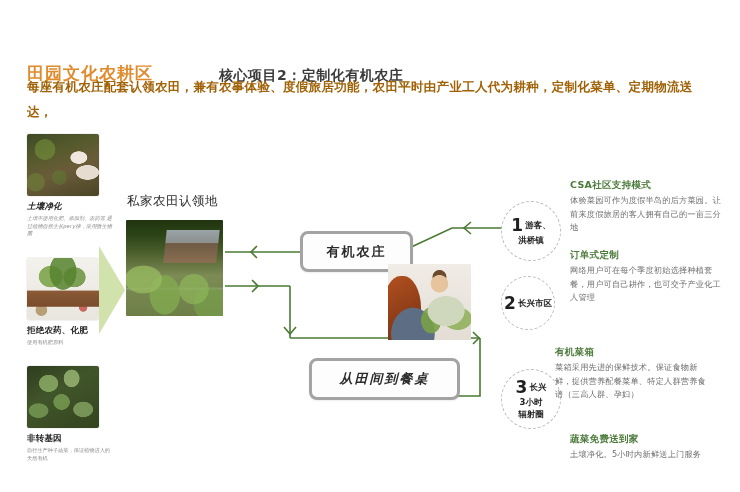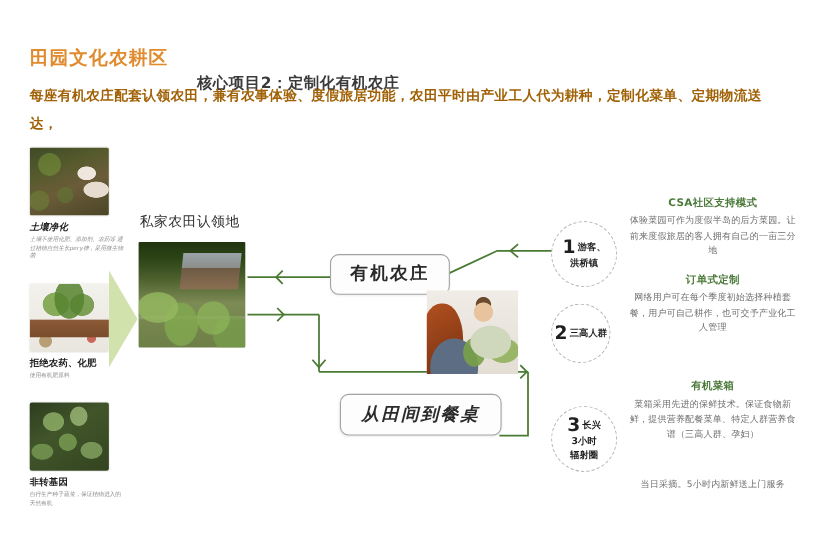--- a/index.html
+++ b/index.html
@@ -8,21 +8,21 @@
     width:740px;height:492px;
     background:#ffffff;
     font-family:"DejaVu Sans","Liberation Sans",sans-serif;
     color:#333;
     overflow:hidden;
     position:relative;
   }
   .slide{position:relative;width:740px;height:492px;}
 
   
-  .hdr{position:absolute;left:27px;top:20px;display:flex;align-items:center;}
+  .hdr{position:absolute;left:27px;top:20px;display:flex;align-items:flex-end;gap:40px;}
   .hdr-cat{
     font-size:17px;font-weight:bold;color:#e08b2e;letter-spacing:1px;
     white-space:nowrap;
   }
   .hdr-title{
     font-size:14px;font-weight:bold;color:#3b3b3b;margin-left:26px;
     white-space:nowrap;letter-spacing:.5px;margin-top:47px;
   }
 
   
@@ -118,23 +118,23 @@
     background:
       radial-gradient(ellipse at 18% 62%,rgba(150,185,95,.8) 0 16%,transparent 17%),
       radial-gradient(ellipse at 40% 78%,rgba(130,170,80,.8) 0 18%,transparent 19%),
       radial-gradient(ellipse at 70% 72%,rgba(140,180,88,.75) 0 15%,transparent 16%),
       radial-gradient(ellipse at 88% 88%,rgba(120,160,75,.7) 0 14%,transparent 15%),
       linear-gradient(180deg,transparent 70%,rgba(200,205,195,.35) 71%,transparent 74%);
   }
 
   
   .nodebox{
-    position:absolute;background:#fdfdfd;border:1px solid #a3a3a3;border-radius:8px;
+    position:absolute;background:#fdfdfd;border:3px solid #a3a3a3;border-radius:8px;
     display:flex;align-items:center;justify-content:center;
-    font-size:16px;font-weight:bold;color:#2b2b2b;letter-spacing:2px;
+    font-size:13px;font-weight:bold;color:#2b2b2b;letter-spacing:2px;
     box-shadow:0 1px 2px rgba(0,0,0,.07);
   }
   #box-farm{left:300px;top:231px;width:107px;height:35px;}
   #box-table{left:309px;top:358px;width:145px;height:36px;font-style:italic;}
 
   
   .family-photo{
     position:absolute;left:388px;top:264px;width:83px;height:76px;overflow:hidden;
     background:linear-gradient(180deg,#f0ece6 0%,#e3ddd4 100%);
   }
@@ -167,31 +167,31 @@
     text-align:center;
   }
   .circle.stack{flex-direction:column;}
   .circle.stack .row1{display:flex;align-items:center;}
   .circle.stack .row2{font-size:8.5px;font-weight:bold;color:#1f1f1f;line-height:12px;}
   #c1{left:501px;top:201px;width:58px;height:58px;}
   #c2{left:501px;top:276px;width:52px;height:52px;}
   #c3{left:501px;top:369px;width:58px;height:58px;}
 
   
-  .rblk{position:absolute;width:156px;text-align:center;}
+  .rblk{position:absolute;width:156px;}
   .rblk .rt{
     font-size:9.5px;font-weight:bold;color:#4c7a3a;letter-spacing:.3px;
     line-height:14px;
   }
   .rblk .rb{
     font-size:8.2px;color:#6f6f6f;line-height:13.5px;margin-top:2px;letter-spacing:.2px;
   }
   #r1{left:570px;top:178px;}
   #r2{left:570px;top:248px;}
-  #r3{left:570px;top:345px;}
+  #r3{left:555px;top:345px;}
   #r4{left:570px;top:432px;}
 
   
   .wires{position:absolute;left:0;top:0;width:740px;height:492px;pointer-events:none;}
 </style>
 </head>
 <body>
 
 <div class="slide">
 
@@ -255,21 +255,21 @@
     <div class="row1">
       <span class="num">1</span>
       <span class="ctxt">游客、</span>
     </div>
     <div class="row2">洪桥镇</div>
   </div>
 
   <div class="circle" id="c2">
     <div class="inner">
       <span class="num">2</span>
-      <span class="ctxt">三高人群</span>
+      <span class="ctxt">长兴市区</span>
     </div>
   </div>
 
   <div class="circle stack" id="c3">
     <div class="row1">
       <span class="num">3</span>
       <span class="ctxt">长兴</span>
     </div>
     <div class="row2">3小时</div>
     <div class="row2">辐射圈</div>
@@ -284,16 +284,17 @@
     <div class="rt">订单式定制</div>
     <div class="rb">网络用户可在每个季度初始选择种植套餐，用户可自己耕作，也可交予产业化工人管理</div>
   </div>
 
   <div class="rblk" id="r3">
     <div class="rt">有机菜箱</div>
     <div class="rb">菜箱采用先进的保鲜技术。保证食物新鲜，提供营养配餐菜单、特定人群营养食谱（三高人群、孕妇）</div>
   </div>
 
   <div class="rblk" id="r4">
-    <div class="rb">当日采摘。5小时内新鲜送上门服务</div>
+    <div class="rt">蔬菜免费送到家</div>
+    <div class="rb">土壤净化。5小时内新鲜送上门服务</div>
   </div>
 
 </div>
 
 </body></html>

